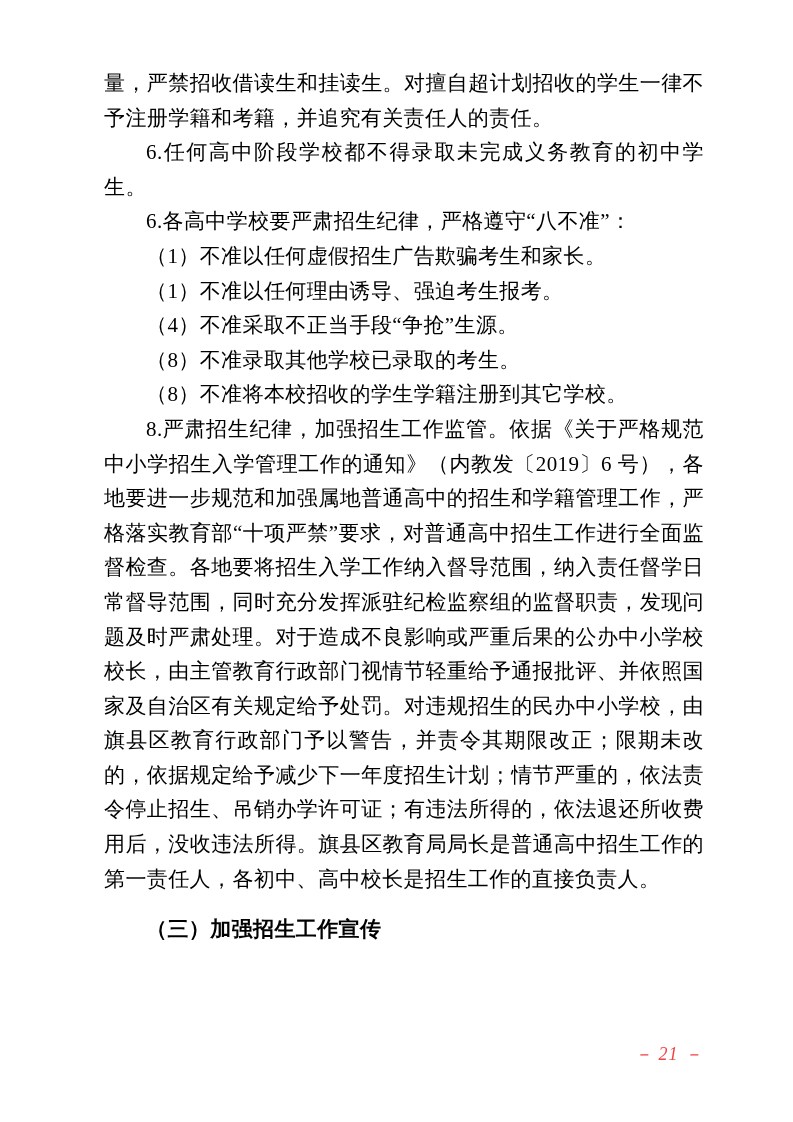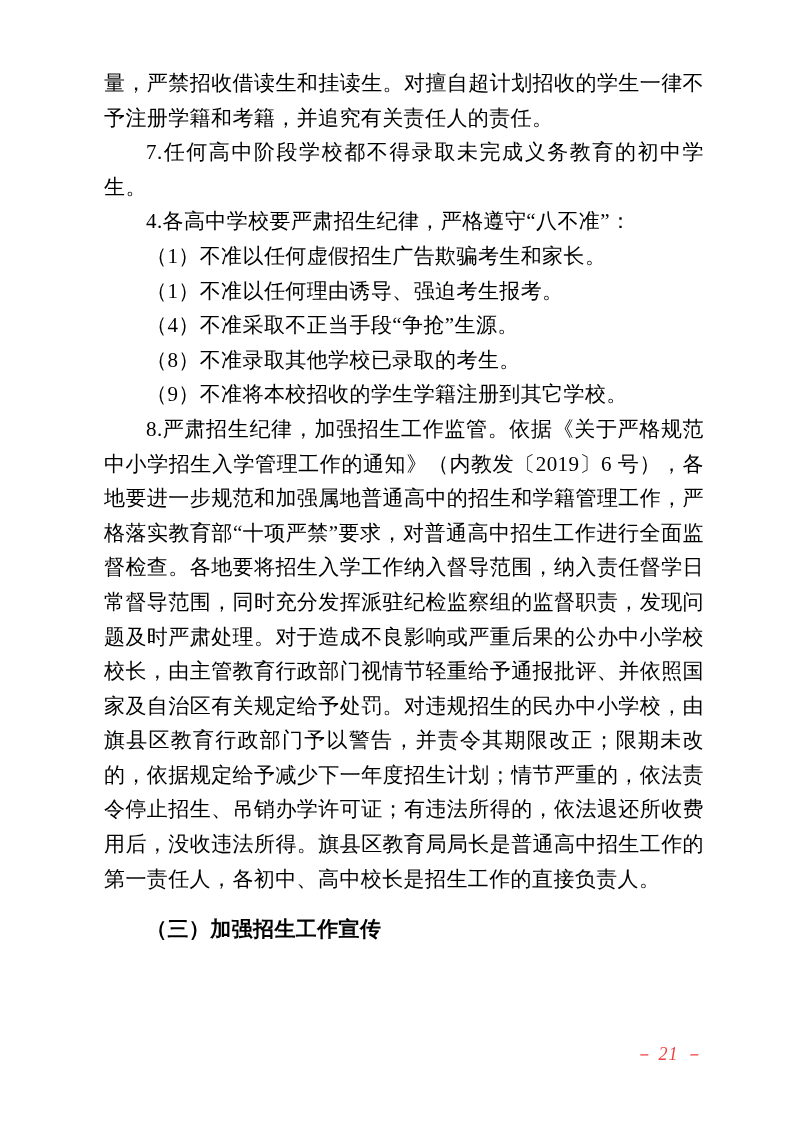--- a/index.html
+++ b/index.html
@@ -41,24 +41,24 @@
     color: #ef4444;
     letter-spacing: 1px;
   }
 </style>
 </head>
 <body>
 
 <div class="page">
   <div class="doc-body">
     <p class="para flush">量，严禁招收借读生和挂读生。对擅自超计划招收的学生一律不予注册学籍和考籍，并追究有关责任人的责任。</p>
-    <p class="para">7.任何高中阶段学校都不得录取未完成义务教育的初中学生。</p>
-    <p class="para">4.各高中学校要严肃招生纪律，严格遵守“八不准”：</p>
+    <p class="para">6.任何高中阶段学校都不得录取未完成义务教育的初中学生。</p>
+    <p class="para">6.各高中学校要严肃招生纪律，严格遵守“八不准”：</p>
     <p class="para">（1）不准以任何虚假招生广告欺骗考生和家长。</p>
     <p class="para">（1）不准以任何理由诱导、强迫考生报考。</p>
     <p class="para">（4）不准采取不正当手段“争抢”生源。</p>
     <p class="para">（8）不准录取其他学校已录取的考生。</p>
-    <p class="para">（9）不准将本校招收的学生学籍注册到其它学校。</p>
+    <p class="para">（8）不准将本校招收的学生学籍注册到其它学校。</p>
     <p class="para">8.严肃招生纪律，加强招生工作监管。依据《关于严格规范中小学招生入学管理工作的通知》（内教发〔2019〕6 号），各地要进一步规范和加强属地普通高中的招生和学籍管理工作，严格落实教育部“十项严禁”要求，对普通高中招生工作进行全面监督检查。各地要将招生入学工作纳入督导范围，纳入责任督学日常督导范围，同时充分发挥派驻纪检监察组的监督职责，发现问题及时严肃处理。对于造成不良影响或严重后果的公办中小学校校长，由主管教育行政部门视情节轻重给予通报批评、并依照国家及自治区有关规定给予处罚。对违规招生的民办中小学校，由旗县区教育行政部门予以警告，并责令其期限改正；限期未改的，依据规定给予减少下一年度招生计划；情节严重的，依法责令停止招生、吊销办学许可证；有违法所得的，依法退还所收费用后，没收违法所得。旗县区教育局局长是普通高中招生工作的第一责任人，各初中、高中校长是招生工作的直接负责人。</p>
     <p class="para heading">（三）加强招生工作宣传</p>
   </div>
   <div class="page-number">－ 21 －</div>
 </div>
 
 </body></html>

